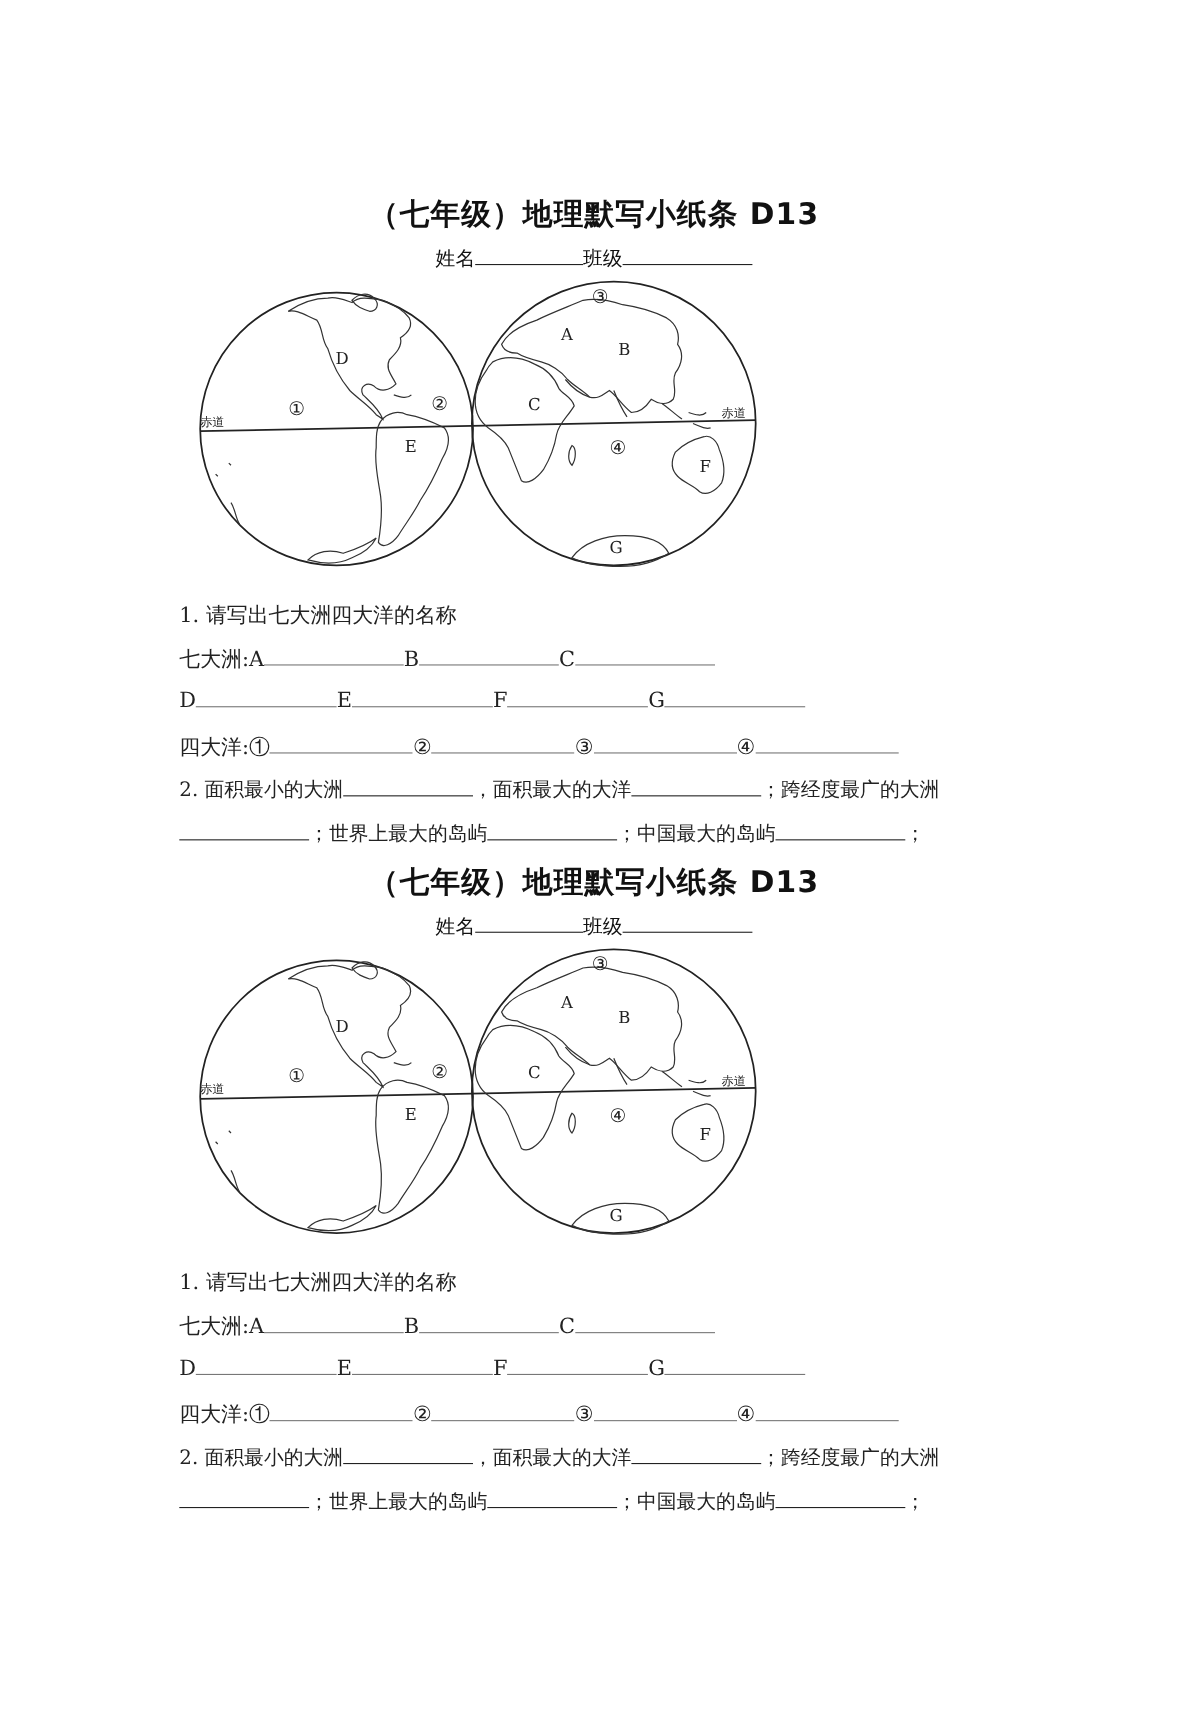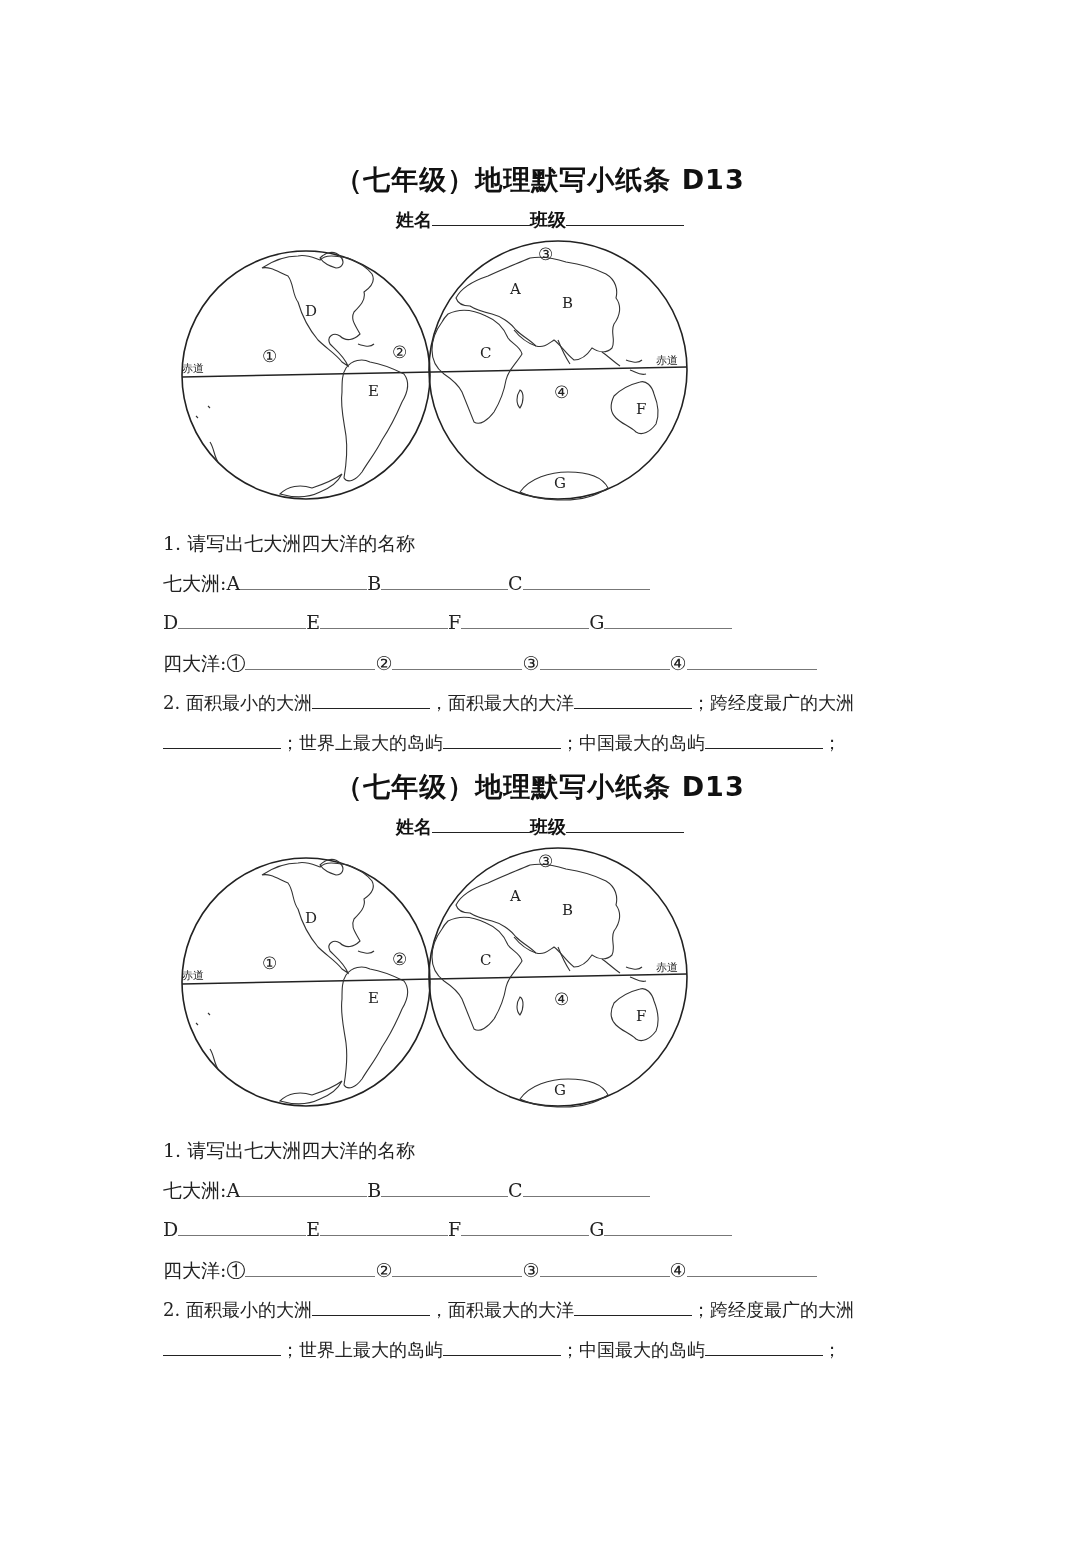--- a/index.html
+++ b/index.html
@@ -1,23 +1,23 @@
 <!DOCTYPE html>
 <html><head>
 <meta charset="utf-8">
 <style>
   html, body { margin:0; padding:0; background:#ffffff; }
   body { width:1080px; height:1566px; position:relative; overflow:hidden;
          font-family:"DejaVu Serif","Liberation Serif",serif; color:#1a1a1a; }
-  .sheet { position:absolute; left:0; width:1080px; height:607px; }
+  .sheet { position:absolute; left:0; width:1080px; height:607px;margin-top:15px; }
   .title { position:absolute; left:0; width:1080px; text-align:center;
            font-family:"DejaVu Sans","Liberation Sans",sans-serif; font-weight:bold;
            font-size:27px; letter-spacing:1px; color:#111; }
   .namerow { position:absolute; left:0; width:1080px; text-align:center;
-             font-family:"DejaVu Sans","Liberation Sans",sans-serif; font-weight:bold;
+             font-family:"DejaVu Sans","Liberation Sans",sans-serif; font-weight:normal;
              font-size:18px; color:#111; }
   .blank { display:inline-block; border-bottom:1.6px solid #222; vertical-align:baseline; height:14px; }
   .map { position:absolute; }
   .line { position:absolute; left:163px; font-size:19px; color:#222; white-space:nowrap; }
   .small-blank { display:inline-block; border-bottom:1px solid #777; height:14px; vertical-align:baseline; }
   .bold-blank { display:inline-block; border-bottom:1.8px solid #222; height:14px; vertical-align:baseline; }
   svg text { font-family:"DejaVu Serif","Liberation Serif",serif; }
 </style>
 </head>
 <body>

